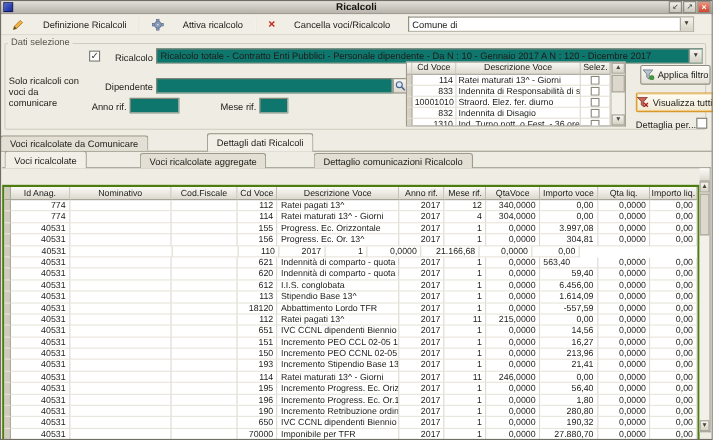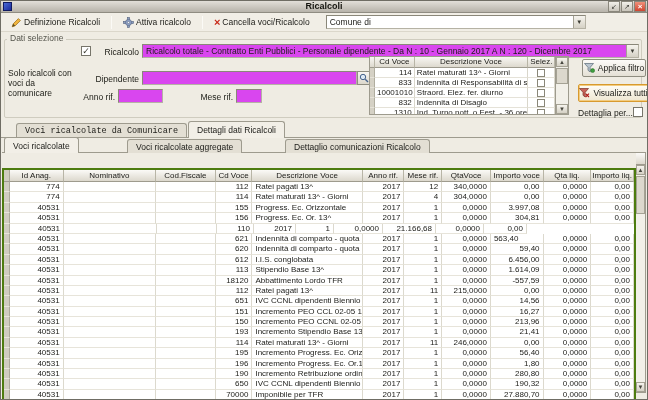--- a/index.html
+++ b/index.html
@@ -11,34 +11,34 @@
   .window-frame { left:0; top:0; width:648px; height:400px; border:1px solid #6f6d64; pointer-events:none; z-index:50; }
   .titlebar { left:0; top:0; width:648px; height:13px; background:linear-gradient(#e6e3dd,#b7b3aa); border-bottom:1px solid #8f8c82; display:flex; align-items:center; }
   .title-icon { position:absolute; left:3px; top:2px; width:9px; height:9px; background:linear-gradient(135deg,#4a6ad8,#1a2a9a); border:1px solid #101a60; }
   .title-text { width:100%; text-align:center; font-weight:bold; font-size:9px; color:#15150f; }
   .win-btns { position:absolute; right:2px; top:1px; display:flex; gap:1px; }
   .win-btn { width:12px; height:11px; font-size:7px; line-height:10px; text-align:center; background:linear-gradient(#f2f0ea,#c9c5bb); border:1px solid #8a877c; color:#3a3a34; }
   .win-btn.close { background:linear-gradient(#f0907a,#cf4530); color:#fff; font-weight:bold; font-size:8px; }
 
   
   .toolbar { left:1px; top:13px; width:646px; height:19px; background:#f1eee6; border-bottom:1px solid #dbd7cb; display:flex; align-items:center; padding-left:4px; }
-  .tb-btn { display:flex; align-items:center; gap:2px; height:16px; padding:0 5px; border:1px solid transparent; border-radius:2px; white-space:nowrap; }
+  .tb-btn { display:flex; align-items:center; gap:17px; height:16px; padding:0 5px; border:1px solid transparent; border-radius:2px; white-space:nowrap; }
   .tb-sep { width:1px; height:13px; background:#c9c5b9; border-right:1px solid #fbfaf6; margin:0 5px; }
   .tb-combo { margin-left:10px; width:260px; height:14px; background:#fff; border:1px solid #8a8779; border-bottom-color:#b5b2a4; border-right-color:#b5b2a4; display:flex; align-items:center; }
   .tb-combo .val { flex:1; padding-left:3px; font-size:8.5px; }
   .combo-btn { width:12px; height:100%; background:linear-gradient(#f6f4ee,#d5d1c5); border-left:1px solid #a5a294; font-size:6px; line-height:12px; text-align:center; color:#3c3c34; }
   .icon-x { color:#c82818; font-weight:bold; font-size:11px; line-height:10px; }
 
   
   .filter-panel { left:1px; top:32px; width:646px; height:89px; background:#efece3; }
   .groupbox { position:absolute; left:3px; top:7px; width:638px; height:79px; border:1px solid #cfccbf; border-radius:2px; }
   .group-label { position:absolute; left:6px; top:1px; background:#efece3; padding:0 3px; color:#55554c; font-size:8.5px; }
   .lbl { position:absolute; font-size:8.5px; color:#22221c; }
   .lbl.r { text-align:right; }
-  .field { position:absolute; background:#d946ef; border:1px solid #8a8779; border-bottom-color:#b5b2a4; border-right-color:#b5b2a4; font-size:8.5px; padding-left:3px; display:flex; align-items:center; }
+  .field { position:absolute; background:#0f766e; border:1px solid #8a8779; border-bottom-color:#b5b2a4; border-right-color:#b5b2a4; font-size:8.5px; padding-left:3px; display:flex; align-items:center; }
   .checkbox { position:absolute; width:10px; height:10px; background:#fff; border:1px solid #77756a; font-size:9px; line-height:8px; text-align:center; color:#3a3a30; }
   .checkbox.checked::after { content:"✓"; }
   .sq-btn { position:absolute; width:14px; height:14px; background:linear-gradient(#f8f6f1,#dcd8cc); border:1px solid #8f8d80; display:flex; align-items:center; justify-content:center; }
 
   
   .mini-grid { position:absolute; left:368px; top:24px; width:187px; height:59px; border:1px solid #9e9b8e; background:#fff; overflow:hidden; }
   .mini-row { display:flex; height:10px; }
   .mini-row.hdr { height:11px; }
   .mcell { border-right:1px solid #d9d6cb; border-bottom:1px solid #e5e2d8; font-size:8px; line-height:9px; padding:0 2px; overflow:hidden; white-space:nowrap; }
   .mini-row.hdr .mcell { background:linear-gradient(#f8f7f3,#ddd9ce); border-right:1px solid #b8b5a6; border-bottom:1px solid #9e9b8e; text-align:center; line-height:10px; }
@@ -205,21 +205,21 @@
         <path d="M0.5 0.5 H9.5 L6.2 4.3 V9 L4 7.3 V4.3 Z" fill="#c8645a" stroke="#7a3228" stroke-width="0.7"></path>
         <path d="M6.6 5.6 L10 9 M10 5.6 L6.6 9" stroke="#b01818" stroke-width="1.1"></path>
       </svg>
     <span>Visualizza tutti</span>
   </div>
   <div class="lbl" style="left:577px; top:76px;">Dettaglia per...</div>
   <span class="checkbox" style="left:632px; top:75px;"></span>
 </div>
 
 <div class="abs tabline" style="left:1px; top:137px; width:646px;"></div>
-<div class="abs tab" style="left:16px; top:123px; height:14px;font-family:Liberation Mono, monospace;">
+<div class="abs tab" style="left:0; top:123px; height:14px;">
     <span>Voci ricalcolate da Comunicare</span>
   </div>
 <div class="abs tab active" style="left:188px; top:121px; height:17px;">
     <span>Dettagli dati Ricalcoli</span>
   </div>
 
 <div class="abs tabline" style="left:2px; top:152px; width:644px;"></div>
 <div class="abs tab active" style="left:4px; top:137px; height:16px;">
     <span>Voci ricalcolate</span>
   </div>

